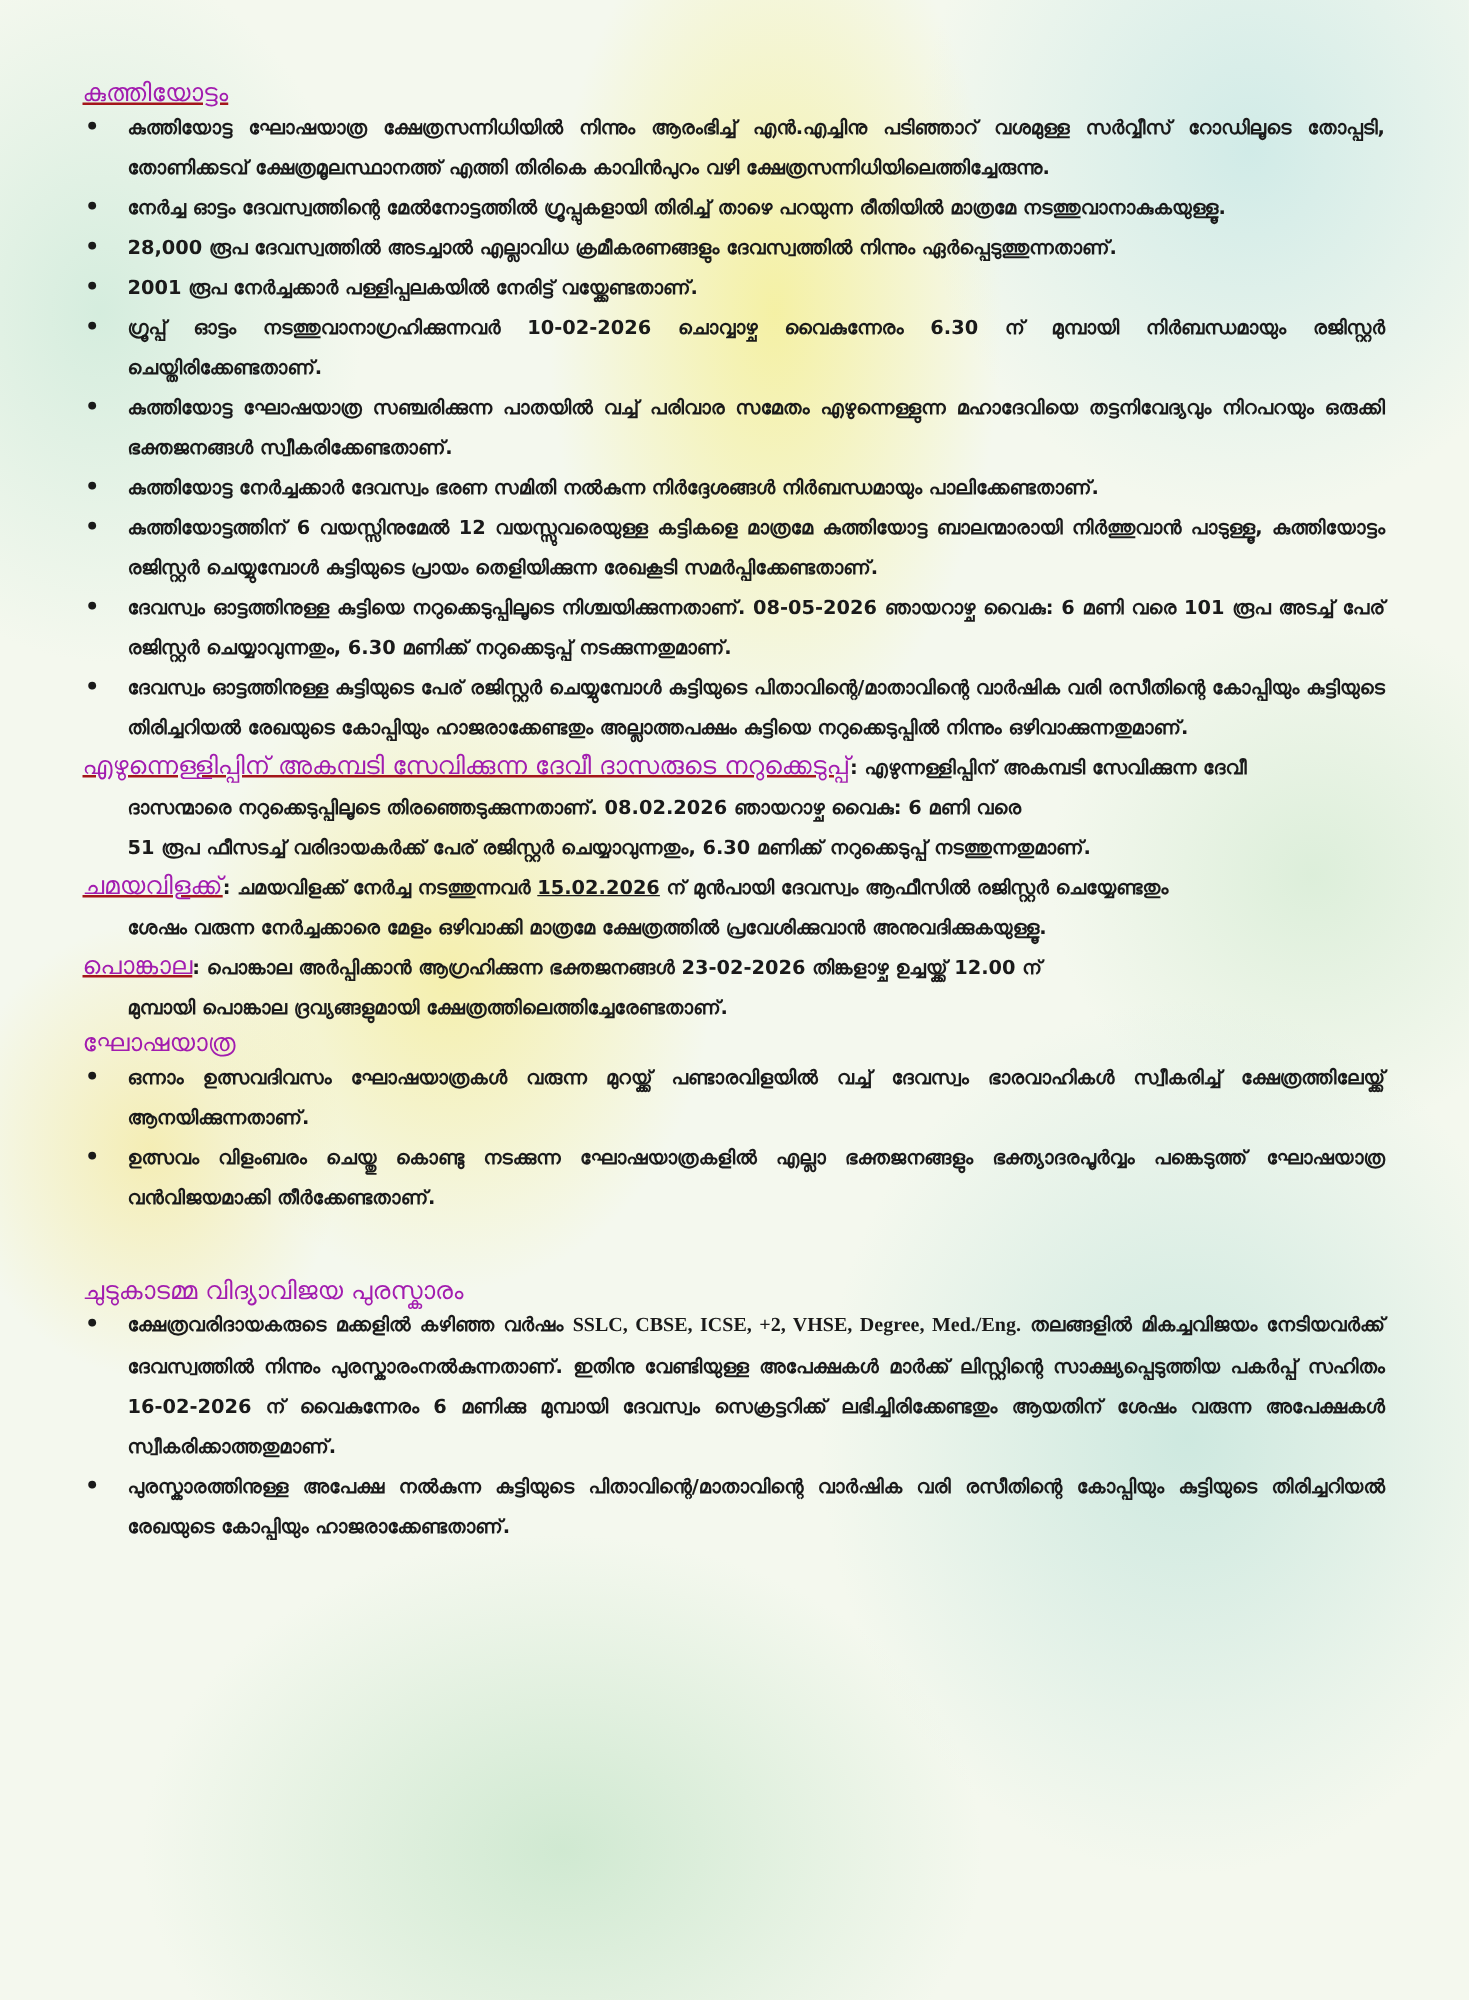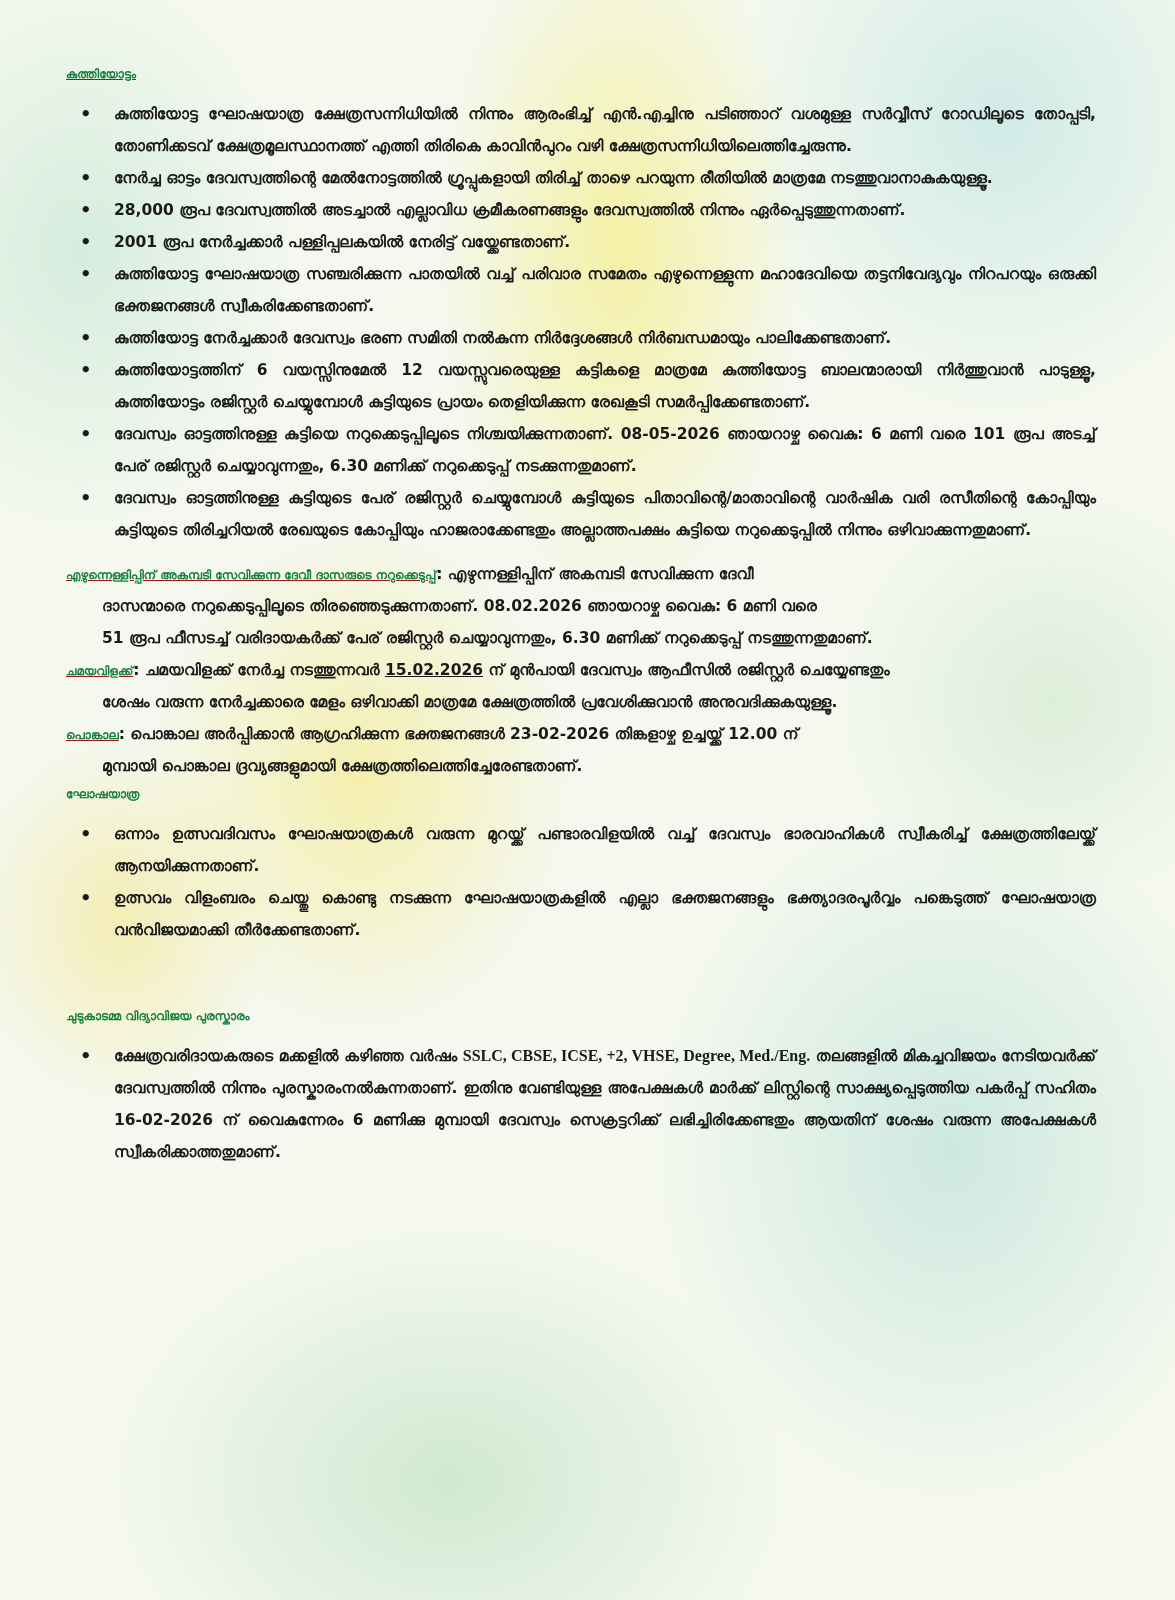--- a/index.html
+++ b/index.html
@@ -13,25 +13,25 @@
         radial-gradient(ellipse 220px 260px at 120px 920px, rgba(245,224,110,0.45), rgba(245,224,110,0) 70%),
         radial-gradient(ellipse 380px 420px at 1000px 120px, rgba(190,228,228,0.65), rgba(190,228,228,0) 70%),
         radial-gradient(ellipse 420px 500px at 950px 1150px, rgba(180,222,214,0.6), rgba(180,222,214,0) 70%),
         radial-gradient(ellipse 480px 360px at 450px 1480px, rgba(196,228,200,0.75), rgba(196,228,200,0) 70%),
         radial-gradient(ellipse 300px 400px at 80px 250px, rgba(200,232,215,0.7), rgba(200,232,215,0) 70%),
         radial-gradient(ellipse 300px 300px at 1050px 700px, rgba(205,232,205,0.6), rgba(205,232,205,0) 70%),
         #f4f8ee;
     }
     .page { position: absolute; left: 66px; top: 62px; width: 1042px; }
     .heading {
-      color: #15803d; font-weight: bold; font-size: 12px; line-height: 24px;
+      color: #a21caf; font-weight: normal; font-size: 20px; line-height: 24px;
       display: inline-block;
     }
     .heading.u { text-decoration: underline; text-decoration-color: #a3161a; }
-    ul.bullets { list-style: none; margin: 12px; padding: 0; }
+    ul.bullets { list-style: none; margin: 0; padding: 0; }
     ul.bullets li {
       position: relative; padding-left: 36px; font-weight: bold;
       font-size: 15.5px; line-height: 32px; text-align: justify;
     }
     ul.bullets li::before {
       content: "\2022"; position: absolute; left: 2px; top: 0; font-size: 18px;
     }
     .para { font-weight: bold; font-size: 15.5px; line-height: 32px; }
     .para .indent { display: block; padding-left: 36px; }
     .serif { font-family: "Liberation Serif", serif; font-size: 16px; font-weight: bold; }
@@ -43,20 +43,21 @@
 
 <div class="page">
 
   <section>
     <span class="heading u">കുത്തിയോട്ടം</span>
     <ul class="bullets">
       <li>കുത്തിയോട്ട ഘോഷയാത്ര ക്ഷേത്രസന്നിധിയിൽ നിന്നും ആരംഭിച്ച് എൻ.എച്ചിനു പടിഞ്ഞാറ് വശമുള്ള സർവ്വീസ് റോഡിലൂടെ തോപ്പടി, തോണിക്കടവ് ക്ഷേത്രമൂലസ്ഥാനത്ത് എത്തി തിരികെ കാവിൻപുറം വഴി ക്ഷേത്രസന്നിധിയിലെത്തിച്ചേരുന്നു.</li>
       <li>നേർച്ച ഓട്ടം ദേവസ്വത്തിന്റെ മേൽനോട്ടത്തിൽ ഗ്രൂപ്പുകളായി തിരിച്ച് താഴെ പറയുന്ന രീതിയിൽ മാത്രമേ നടത്തുവാനാകുകയുള്ളൂ.</li>
       <li>28,000 രൂപ ദേവസ്വത്തിൽ അടച്ചാൽ എല്ലാവിധ ക്രമീകരണങ്ങളും ദേവസ്വത്തിൽ നിന്നും ഏർപ്പെടുത്തുന്നതാണ്.</li>
       <li>2001 രൂപ നേർച്ചക്കാർ പള്ളിപ്പലകയിൽ നേരിട്ട് വയ്ക്കേണ്ടതാണ്.</li>
+      <li>ഗ്രൂപ്പ് ഓട്ടം നടത്തുവാനാഗ്രഹിക്കുന്നവർ 10-02-2026 ചൊവ്വാഴ്ച വൈകുന്നേരം 6.30 ന് മുമ്പായി നിർബന്ധമായും രജിസ്റ്റർ ചെയ്തിരിക്കേണ്ടതാണ്.</li>
       <li>കുത്തിയോട്ട ഘോഷയാത്ര സഞ്ചരിക്കുന്ന പാതയിൽ വച്ച് പരിവാര സമേതം എഴുന്നെള്ളുന്ന മഹാദേവിയെ തട്ടനിവേദ്യവും നിറപറയും ഒരുക്കി ഭക്തജനങ്ങൾ സ്വീകരിക്കേണ്ടതാണ്.</li>
       <li>കുത്തിയോട്ട നേർച്ചക്കാർ ദേവസ്വം ഭരണ സമിതി നൽകുന്ന നിർദ്ദേശങ്ങൾ നിർബന്ധമായും പാലിക്കേണ്ടതാണ്.</li>
       <li>കുത്തിയോട്ടത്തിന് 6 വയസ്സിനുമേൽ 12 വയസ്സുവരെയുള്ള കട്ടികളെ മാത്രമേ കുത്തിയോട്ട ബാലന്മാരായി നിർത്തുവാൻ പാടുള്ളൂ, കുത്തിയോട്ടം രജിസ്റ്റർ ചെയ്യുമ്പോൾ കുട്ടിയുടെ പ്രായം തെളിയിക്കുന്ന രേഖകൂടി സമർപ്പിക്കേണ്ടതാണ്.</li>
       <li>ദേവസ്വം ഓട്ടത്തിനുള്ള കുട്ടിയെ നറുക്കെടുപ്പിലൂടെ നിശ്ചയിക്കുന്നതാണ്. 08-05-2026 ഞായറാഴ്ച വൈകു: 6 മണി വരെ 101 രൂപ അടച്ച് പേര് രജിസ്റ്റർ ചെയ്യാവുന്നതും, 6.30 മണിക്ക് നറുക്കെടുപ്പ് നടക്കുന്നതുമാണ്.</li>
       <li>ദേവസ്വം ഓട്ടത്തിനുള്ള കുട്ടിയുടെ പേര് രജിസ്റ്റർ ചെയ്യുമ്പോൾ കുട്ടിയുടെ പിതാവിന്റെ/മാതാവിന്റെ വാർഷിക വരി രസീതിന്റെ കോപ്പിയും കുട്ടിയുടെ തിരിച്ചറിയൽ രേഖയുടെ കോപ്പിയും ഹാജരാക്കേണ്ടതും അല്ലാത്തപക്ഷം കുട്ടിയെ നറുക്കെടുപ്പിൽ നിന്നും ഒഴിവാക്കുന്നതുമാണ്.</li>
     </ul>
   </section>
 
   <section class="para">
     <span class="heading u">എഴുന്നെള്ളിപ്പിന് അകമ്പടി സേവിക്കുന്ന ദേവീ ദാസരുടെ നറുക്കെടുപ്പ്</span><span>: </span><span>എഴുന്നള്ളിപ്പിന് അകമ്പടി സേവിക്കുന്ന ദേവീ</span>
@@ -81,16 +82,17 @@
       <li>ഉത്സവം വിളംബരം ചെയ്തു കൊണ്ടു നടക്കുന്ന ഘോഷയാത്രകളിൽ എല്ലാ ഭക്തജനങ്ങളും ഭക്ത്യാദരപൂർവ്വം പങ്കെടുത്ത് ഘോഷയാത്ര വൻവിജയമാക്കി തീർക്കേണ്ടതാണ്.</li>
     </ul>
   </section>
 
   <div class="gap-big"></div>
 
   <section>
     <span class="heading">ചുടുകാടമ്മ വിദ്യാവിജയ പുരസ്കാരം</span>
     <ul class="bullets">
       <li><span>ക്ഷേത്രവരിദായകരുടെ മക്കളിൽ കഴിഞ്ഞ വർഷം </span><span class="serif">SSLC, CBSE, ICSE, +2, VHSE, Degree, Med./Eng.</span><span> തലങ്ങളിൽ മികച്ചവിജയം നേടിയവർക്ക് ദേവസ്വത്തിൽ നിന്നും പുരസ്കാരംനൽകുന്നതാണ്. ഇതിനു വേണ്ടിയുള്ള അപേക്ഷകൾ മാർക്ക് ലിസ്റ്റിന്റെ സാക്ഷ്യപ്പെടുത്തിയ പകർപ്പ് സഹിതം 16-02-2026 ന് വൈകുന്നേരം 6 മണിക്കു മുമ്പായി ദേവസ്വം സെക്രട്ടറിക്ക് ലഭിച്ചിരിക്കേണ്ടതും ആയതിന് ശേഷം വരുന്ന അപേക്ഷകൾ സ്വീകരിക്കാത്തതുമാണ്.</span></li>
+      <li>പുരസ്കാരത്തിനുള്ള അപേക്ഷ നൽകുന്ന കുട്ടിയുടെ പിതാവിന്റെ/മാതാവിന്റെ വാർഷിക വരി രസീതിന്റെ കോപ്പിയും കുട്ടിയുടെ തിരിച്ചറിയൽ രേഖയുടെ കോപ്പിയും ഹാജരാക്കേണ്ടതാണ്.</li>
     </ul>
   </section>
 
 </div>
 
 </body></html>

